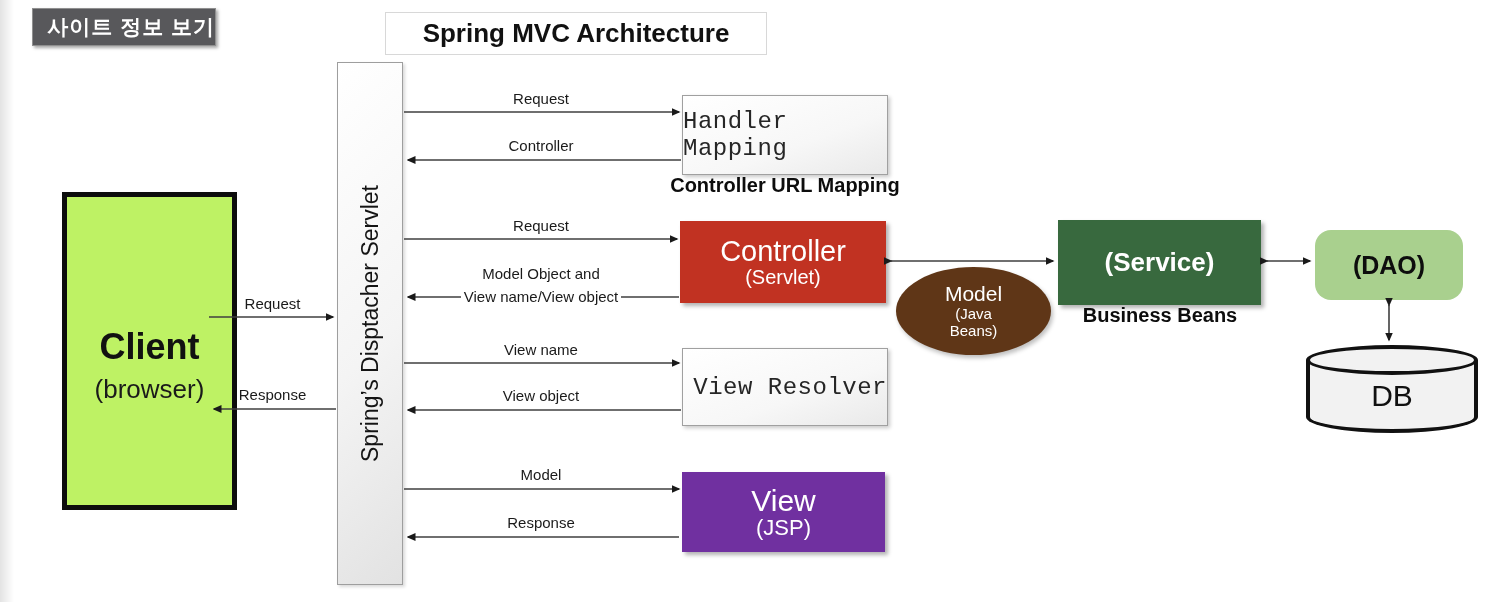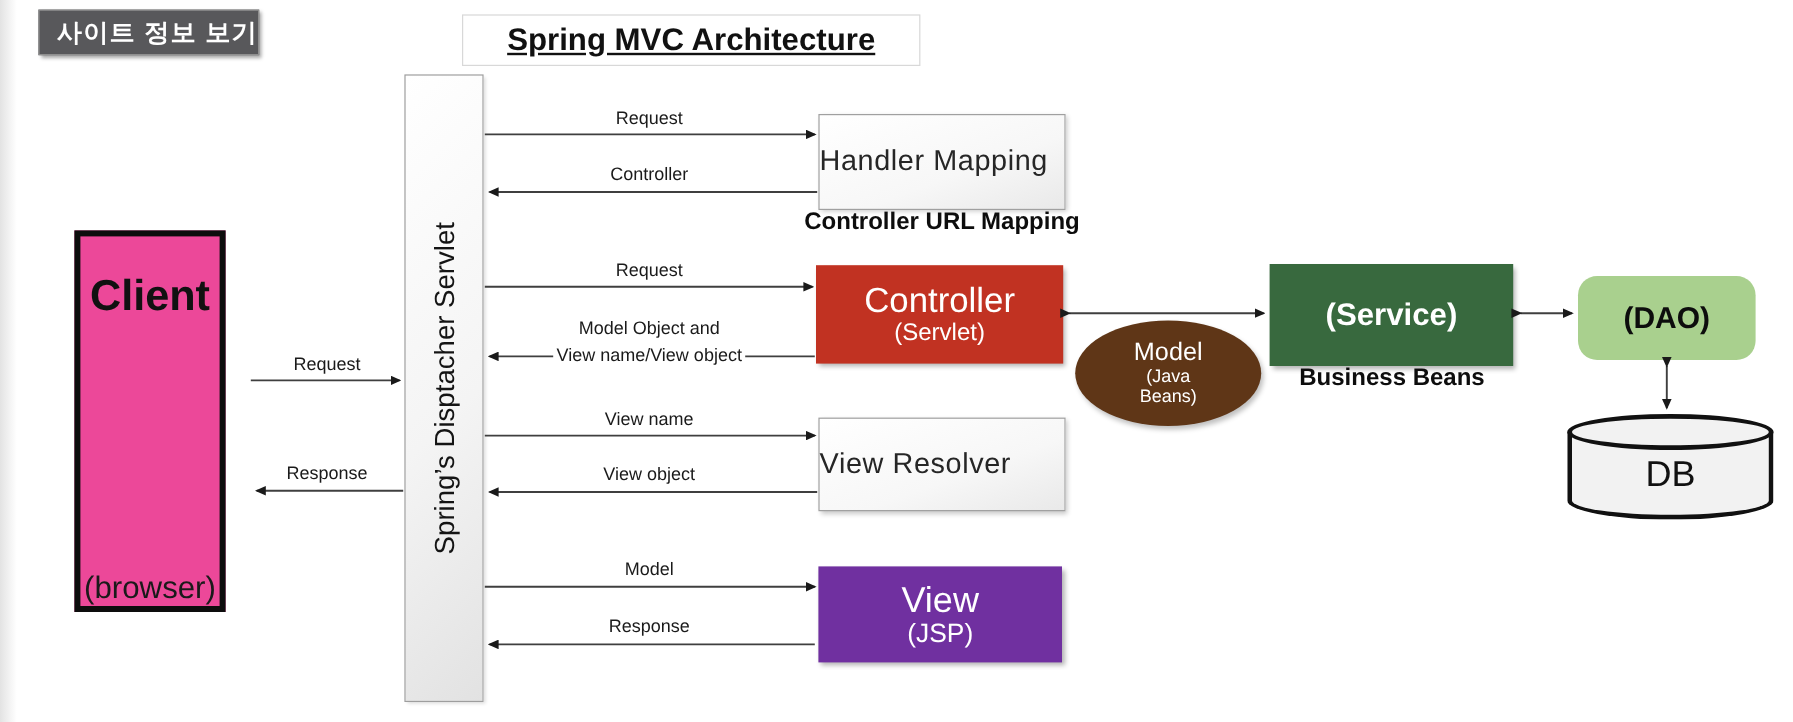--- a/index.html
+++ b/index.html
@@ -25,27 +25,26 @@
     font-size:21px; font-weight:bold; letter-spacing:1px;
   }
   
   .title-box {
     position:absolute; left:385px; top:12px; width:382px; height:43px;
     background:#fff; border:1px solid #d8d8d8;
     display:flex; align-items:center; justify-content:center;
   }
   .title-box .t {
     font-size:26px; font-weight:bold; color:#111;
-    text-decoration:underline;
   }
   
   .client-box {
-    position:absolute; left:62px; top:192px; width:126px; height:318px;
-    background:#ec4899; border:5px solid #0d0d0d;
-    display:flex; flex-direction:column; align-items:center; justify-content:space-between;
+    position:absolute; left:62px; top:192px; width:175px; height:318px;
+    background:#bef264; border:5px solid #0d0d0d;
+    display:flex; flex-direction:column; align-items:center; justify-content:center;
     padding-top:28px;
   }
   .client-box .c1 { font-size:36px; font-weight:bold; color:#111; }
   .client-box .c2 { font-size:26px; color:#1a1a1a; margin-top:6px; }
   
   .dispatcher-box {
     position:absolute; left:337px; top:62px; width:66px; height:523px;
     background:linear-gradient(135deg,#ffffff 0%,#f4f4f4 55%,#e2e2e2 100%);
     border:1.5px solid #9e9e9e;
     box-shadow:2px 2px 3px rgba(0,0,0,.15);
@@ -54,21 +53,21 @@
   .dispatcher-box .v {
     writing-mode: vertical-rl; transform: rotate(180deg);
     font-size:23px; color:#141414; white-space:nowrap;
   }
   
   .plain-box {
     position:absolute;
     background:linear-gradient(160deg,#ffffff 0%,#f7f7f7 60%,#e9e9e9 100%);
     border:1px solid #a0a0a0;
     box-shadow:2px 2px 4px rgba(0,0,0,.22);
-    display:flex; align-items:center; justify-content:flex-start;
+    display:flex; align-items:center; justify-content:flex-end;font-family:Liberation Mono, monospace;
   }
   .plain-box .t { font-size:24px; color:#262626; letter-spacing:.5px; }
   .hm-box { left:682px; top:95px; width:206px; height:80px; }
   .vr-box { left:682px; top:348px; width:206px; height:78px; }
   
   .color-box {
     position:absolute; color:#fff;
     display:flex; flex-direction:column; align-items:center; justify-content:center;
     box-shadow:2.5px 3px 4px rgba(0,0,0,.3);
   }

